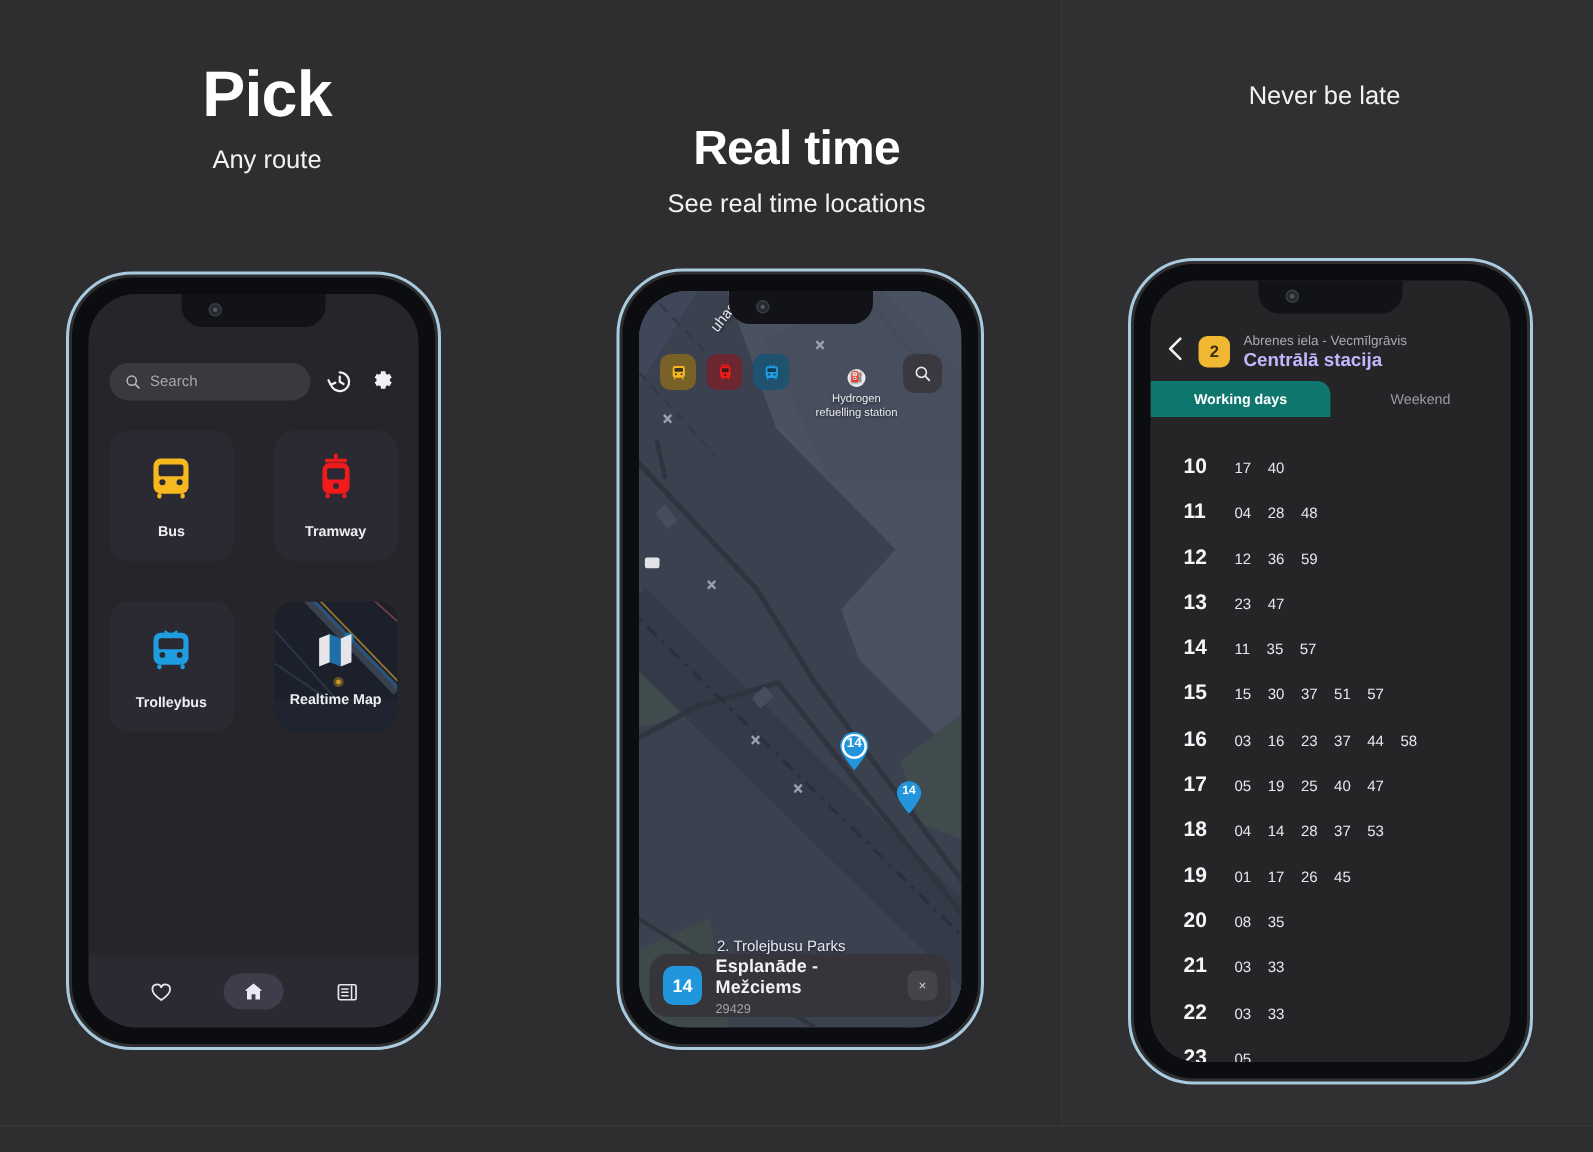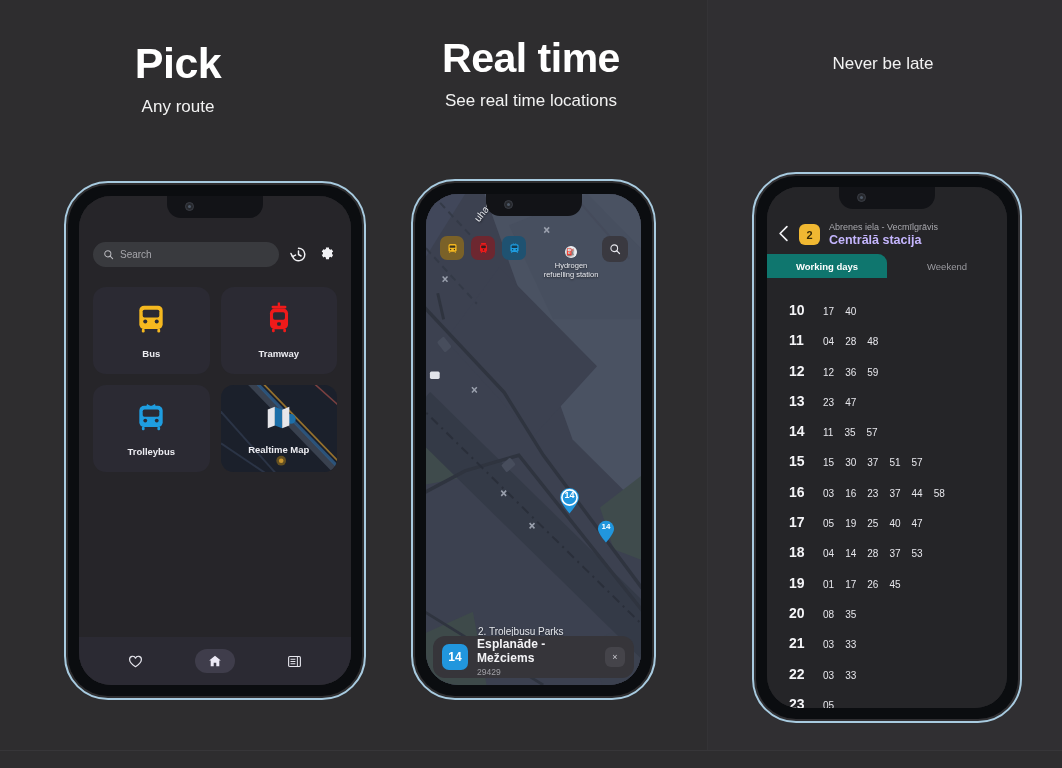--- a/index.html
+++ b/index.html
@@ -17,21 +17,21 @@
   
   .col-head { position: absolute; text-align: center; }
   .col-head .title {
     color: #ffffff; font-weight: bold; letter-spacing: -0.5px;
     line-height: 1;
   }
   .col-head .sub { color: #f2f2f2; font-size: 17px; margin-top: 12px; font-weight: 500; }
   #head1 { left: 28px; top: 42px; width: 300px; }
   #head1 .title { font-size: 43px; }
   #head2 { left: 381px; top: 38px; width: 300px; }
-  #head2 .title { font-size: 41px; }
+  #head2 .title { font-size: 32px; margin-top: 44px; }
   #head3 { left: 733px; top: 42px; width: 300px; }
   #head3 .title { font-size: 42px; }
 
   
   .phone { position: absolute; }
   .phone .rim {
     position: absolute; inset: 0;
     border-radius: 44px;
     border: 2px solid #a8cbe0;
     box-shadow: 0 0 0 0px rgba(0,0,0,0);
@@ -56,36 +56,36 @@
   }
   .notch .cam {
     position: absolute; left: 18px; top: 6px; width: 9px; height: 9px;
     border-radius: 50%; background: #26282d; border: 1px solid #3a3d44;
   }
   .notch .cam::after {
     content:''; position:absolute; left:2px; top:2px; width:3px; height:3px;
     border-radius:50%; background:#4d5866;
   }
 
-  #phone1 { left: 64px; top: 181px; width: 302px; height: 519px; }
+  #phone1 { left: 44px; top: 181px; width: 250px; height: 519px; }
   #phone2 { left: 411px; top: 179px; width: 245px; height: 521px; }
   #phone3 { left: 752px; top: 172px; width: 270px; height: 551px; }
 
   
   .p1-screen { position: absolute; inset: 0; background: #262529; display: flex; flex-direction: column; }
   .p1-top { height: 42px; flex: none; }
   .p1-searchrow { display: flex; align-items: center; gap: 9px; padding: 0 14px; height: 32px; flex: none; }
   .searchbox {
     flex: 1; height: 25px; background: #393a3e; border-radius: 13px;
     display: flex; align-items: center; gap: 6px; padding: 0 10px;
   }
   .searchbox .ph { color: #a6a6ab; font-size: 10px; }
   .icon-btn { width: 20px; height: 20px; display:flex; align-items:center; justify-content:center; }
   .p1-grid {
-    display: grid; grid-template-columns: 1fr 1fr; gap: 11px;
+    display: grid; grid-template-columns: 1fr 1fr; gap: 27px;
     padding: 17px 14px 0 14px;
   }
   .tile {
     height: 87px; border-radius: 13px; background: #2b2a33;
     display: flex; flex-direction: column; align-items: center; justify-content: center;
     gap: 8px; position: relative; overflow: hidden;
   }
   .tile .tlabel { color: #ededf2; font-size: 9.5px; font-weight: 600; position: relative; z-index: 3; }
   .tile .ticon { position: relative; z-index: 3; }
   .tile.map-tile { background: #1f2430; }

